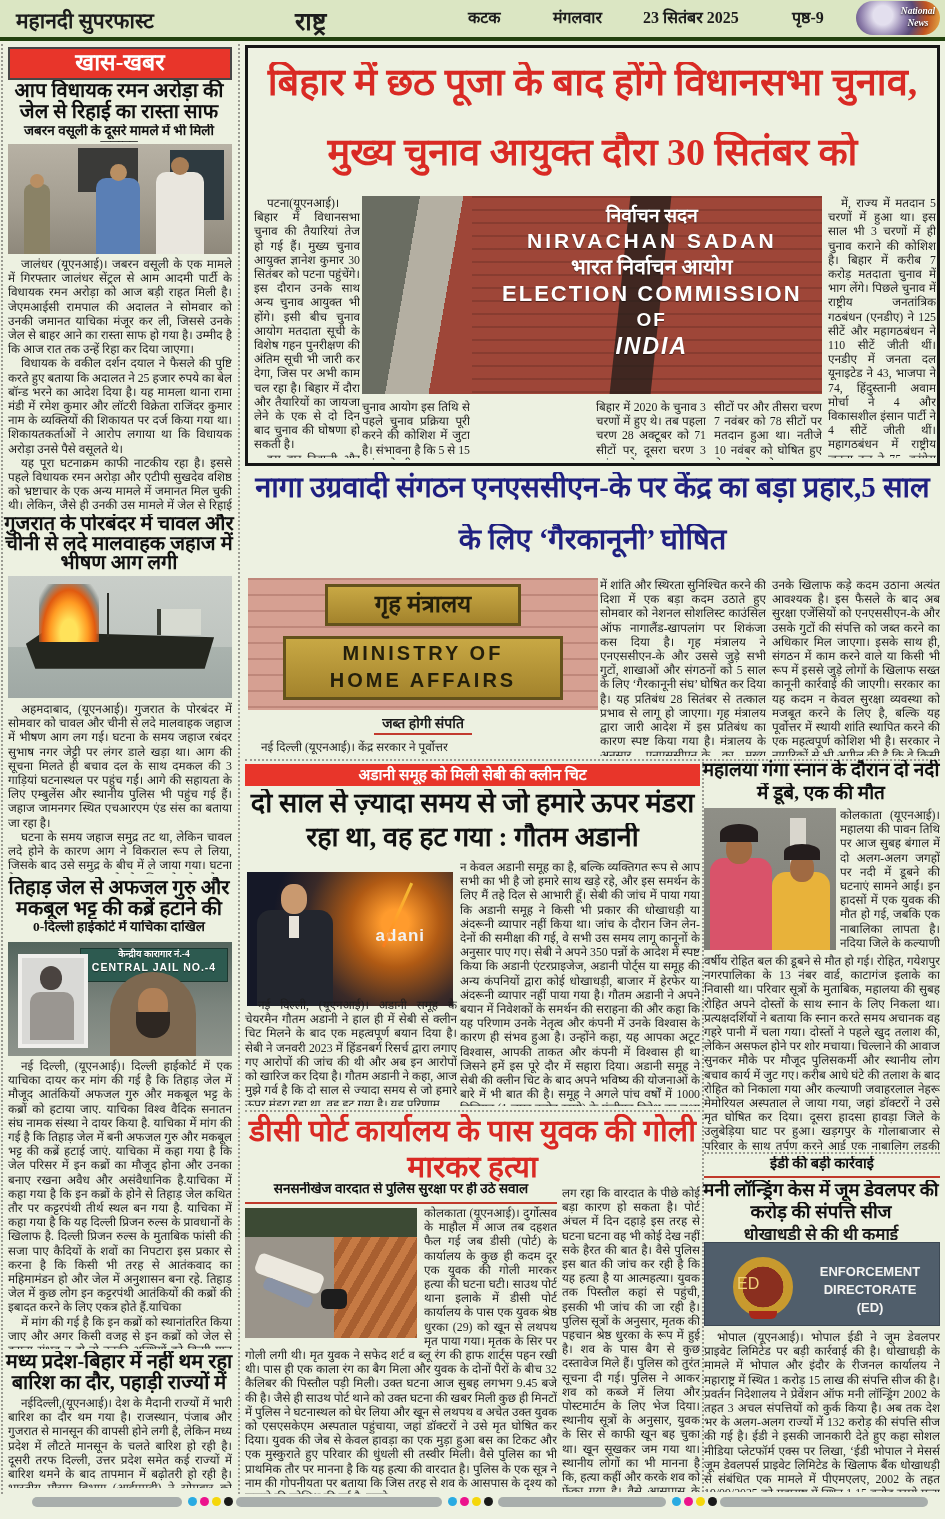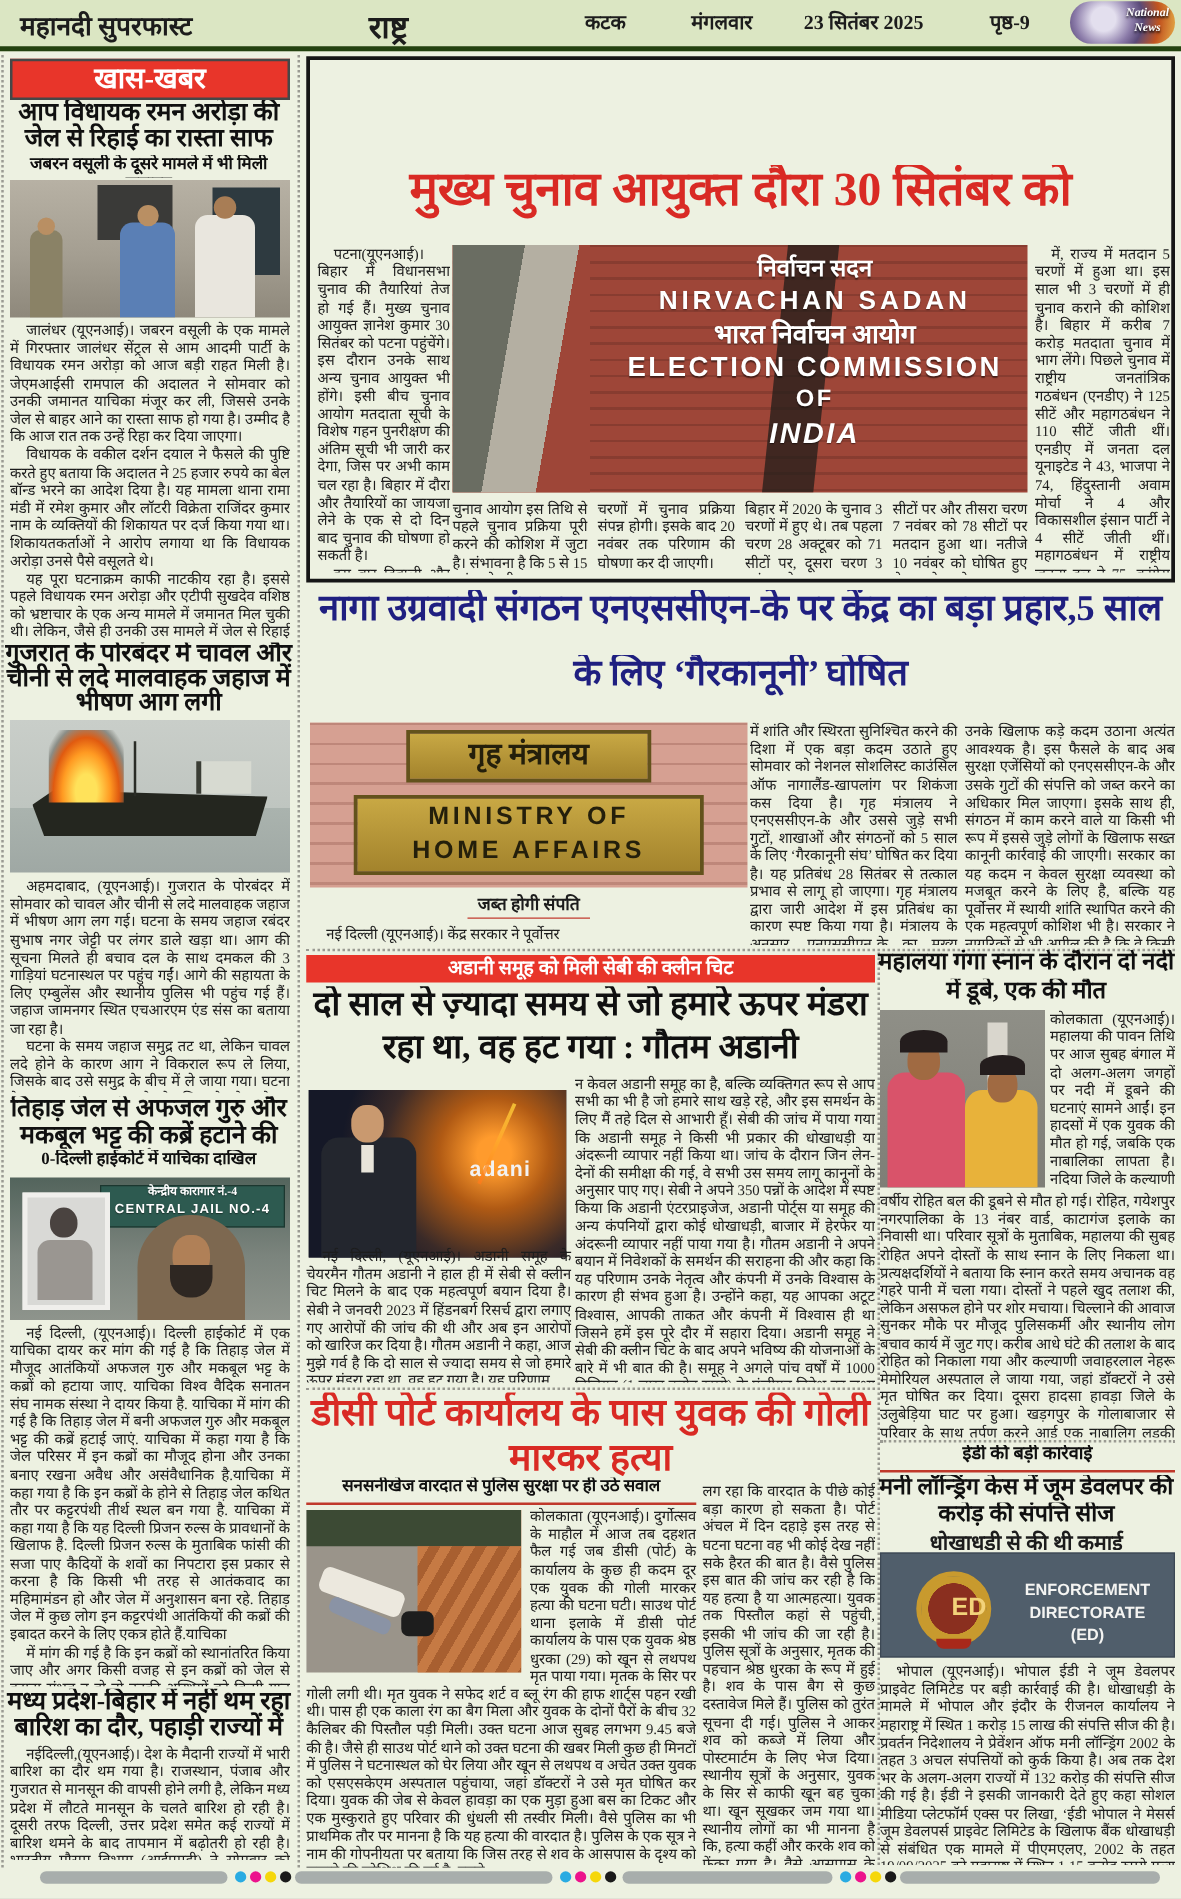--- a/index.html
+++ b/index.html
@@ -105,20 +105,21 @@
     <p>नई दिल्ली, (यूएनआई)। दिल्ली हाईकोर्ट में एक याचिका दायर कर मांग की गई है कि तिहाड़ जेल में मौजूद आतंकियों अफजल गुरु और मकबूल भट्ट के कब्रों को हटाया जाए. याचिका विश्व वैदिक सनातन संघ नामक संस्था ने दायर किया है. याचिका में मांग की गई है कि तिहाड़ जेल में बनी अफजल गुरु और मकबूल भट्ट की कब्रें हटाई जाएं. याचिका में कहा गया है कि जेल परिसर में इन कब्रों का मौजूद होना और उनका बनाए रखना अवैध और असंवैधानिक है.याचिका में कहा गया है कि इन कब्रों के होने से तिहाड़ जेल कथित तौर पर कट्टरपंथी तीर्थ स्थल बन गया है. याचिका में कहा गया है कि यह दिल्ली प्रिजन रुल्स के प्रावधानों के खिलाफ है. दिल्ली प्रिजन रुल्स के मुताबिक फांसी की सजा पाए कैदियों के शवों का निपटारा इस प्रकार से करना है कि किसी भी तरह से आतंकवाद का महिमामंडन हो और जेल में अनुशासन बना रहे. तिहाड़ जेल में कुछ लोग इन कट्टरपंथी आतंकियों की कब्रों की इबादत करने के लिए एकत्र होते हैं.याचिका</p>
     <p>में मांग की गई है कि इन कब्रों को स्थानांतरित किया जाए और अगर किसी वजह से इन कब्रों को जेल से हटाना संभव न हो तो उनकी अस्थियों को किसी गुप्त स्थान पर स्थानांतरित कर दिया जाए. इसका उद्देश्य सिर्फ शवों का स्थानांतरण नहीं है, बल्कि यह सुनिश्चित करना है कि इन कब्रों के जरिये आतंकवाद का महिमामंडन न हो और जेल परिसर का दुरुपयोग नहीं हो.बता दें कि अफजल गुरु को 2001 में संसद पर हुए हमलों के मामले में फरवरी 2013 में फांसी दी गई थी, जबकि मकबूल भट्ट को भारत विरोधी आतंकी गतिविधियों को अंजाम देने के मामले में फरवरी 1984 में फांसी दी गई थी. मकबूल भट्ट जेकेएलएफ का सह-संस्थापक था.</p>
   </div>
 
   <div class="hl abs" style="left:2px;top:1351px;width:234px;height:42px;font-size:20px;line-height:21px;">मध्य प्रदेश-बिहार में नहीं थम रहा बारिश का दौर, पहाड़ी राज्यों में राहत</div>
   <div class="bt abs" style="left:8px;top:1396px;width:224px;height:92px;">
     <p>नईदिल्ली,(यूएनआई)। देश के मैदानी राज्यों में भारी बारिश का दौर थम गया है। राजस्थान, पंजाब और गुजरात से मानसून की वापसी होने लगी है, लेकिन मध्य प्रदेश में लौटते मानसून के चलते बारिश हो रही है। दूसरी तरफ दिल्ली, उत्तर प्रदेश समेत कई राज्यों में बारिश थमने के बाद तापमान में बढ़ोतरी हो रही है। भारतीय मौसम विभाग (आईएमडी) ने सोमवार को बिहार, गुजरात, महाराष्ट्र समेत 20 राज्यों में बारिश का यलो और ओडिशा में ऑरेंज अलर्ट जारी किया है।</p>
   </div>
 
   <div class="abs" style="left:245px;top:45px;width:695px;height:421px;border:3px solid #161616;box-sizing:border-box;">
+    <div class="hl redhl abs" style="left:0;top:14px;width:100%;height:50px;font-size:38px;">बिहार में छठ पूजा के बाद होंगे विधानसभा चुनाव,</div>
     <div class="hl redhl abs" style="left:0;top:84px;width:100%;height:50px;font-size:38px;">मुख्य चुनाव आयुक्त दौरा 30 सितंबर को</div>
 
     <div class="bt abs" style="left:6px;top:148px;width:106px;height:262px;">
       <p>पटना(यूएनआई)। बिहार में विधानसभा चुनाव की तैयारियां तेज हो गई हैं। मुख्य चुनाव आयुक्त ज्ञानेश कुमार 30 सितंबर को पटना पहुंचेंगे। इस दौरान उनके साथ अन्य चुनाव आयुक्त भी होंगे। इसी बीच चुनाव आयोग मतदाता सूची के विशेष गहन पुनरीक्षण की अंतिम सूची भी जारी कर देगा, जिस पर अभी काम चल रहा है। बिहार में दौरा और तैयारियों का जायजा लेने के एक से दो दिन बाद चुनाव की घोषणा हो सकती है।</p>
       <p>इस बार दिवाली और छठ पूजा 18 अक्टूबर से लेकर 28 अक्टूबर के बीच होगी। ऐसे में मतदान इसके बाद ही रखने की संभावना है। बिहार में वर्तमान विधानसभा का कार्यकाल 22 नवंबर को समाप्त हो रहा है।</p>
     </div>
 
     <div class="photo" style="left:114px;top:148px;width:460px;height:198px;background:#9e4638;">
       <div class="abs" style="left:0;top:0;width:100%;height:100%;background:repeating-linear-gradient(180deg,rgba(0,0,0,0.14) 0 2px,transparent 2px 13px);"></div>
       <div class="abs" style="left:0;top:0;width:24%;height:100%;background:linear-gradient(100deg,#6a6d62 0 40%,#b4afa2 40% 70%,#9e4638 70%);"></div>
@@ -133,23 +134,20 @@
       </div>
     </div>
 
     <div class="bt abs" style="left:580px;top:148px;width:108px;height:262px;">
       <p>में, राज्य में मतदान 5 चरणों में हुआ था। इस साल भी 3 चरणों में ही चुनाव कराने की कोशिश है। बिहार में करीब 7 करोड़ मतदाता चुनाव में भाग लेंगे। पिछले चुनाव में राष्ट्रीय जनतांत्रिक गठबंधन (एनडीए) ने 125 सीटें और महागठबंधन ने 110 सीटें जीती थीं। एनडीए में जनता दल यूनाइटेड ने 43, भाजपा ने 74, हिंदुस्तानी अवाम मोर्चा ने 4 और विकासशील इंसान पार्टी ने 4 सीटें जीती थीं। महागठबंधन में राष्ट्रीय जनता दल ने 75, कांग्रेस ने 19, वामदलों ने 16 सीटें जीती थीं। इस बार मैदान में प्रशांत किशोर की जनसुराज पार्टी भी है। मुख्यमंत्री नीतीश कुमार को हटाने के लिए महागठबंधन तैयारी में जुटा है।</p>
     </div>
 
     <div class="bt abs" style="left:114px;top:352px;width:108px;height:60px;">
         <p style="text-indent:0;">चुनाव आयोग इस तिथि से पहले चुनाव प्रक्रिया पूरी करने की कोशिश में जुटा है। संभावना है कि 5 से 15 नवंबर के बीच 3</p>
       </div>
-    <div class="bt abs" style="left:230px;top:352px;width:110px;height:60px;">
-        <p style="text-indent:0;">चरणों में चुनाव प्रक्रिया संपन्न होगी। इसके बाद 20 नवंबर तक परिणाम की घोषणा कर दी जाएगी।</p>
-      </div>
     <div class="bt abs" style="left:348px;top:352px;width:110px;height:60px;">
         <p style="text-indent:0;">बिहार में 2020 के चुनाव 3 चरणों में हुए थे। तब पहला चरण 28 अक्टूबर को 71 सीटों पर, दूसरा चरण 3 नवंबर को 94</p>
       </div>
     <div class="bt abs" style="left:466px;top:352px;width:108px;height:60px;">
         <p style="text-indent:0;">सीटों पर और तीसरा चरण 7 नवंबर को 78 सीटों पर मतदान हुआ था। नतीजे 10 नवंबर को घोषित हुए थे। इससे पहले 2015</p>
       </div>
   </div>
 
   <div class="hl bluehl abs" style="left:245px;top:472px;width:695px;height:46px;font-size:29px;">नागा उग्रवादी संगठन एनएससीएन-के  पर केंद्र का बड़ा प्रहार,5 साल</div>
   <div class="hl bluehl abs" style="left:245px;top:524px;width:695px;height:46px;font-size:29px;">के लिए ‘गैरकानूनी’ घोषित</div>
@@ -240,21 +238,21 @@
   <div class="doth" style="left:704px;top:1152px;width:236px;"></div>
   <div class="hl abs" style="left:704px;top:1156px;width:236px;height:20px;font-size:14.5px;border-bottom:2.5px solid #c0392b;">ईडी की बड़ी कार्रवाई</div>
   <div class="hl abs" style="left:700px;top:1180px;width:242px;height:22px;font-size:18.5px;">मनी लॉन्ड्रिंग केस में जूम डेवलपर की 1</div>
   <div class="hl abs" style="left:700px;top:1202px;width:242px;height:22px;font-size:18.5px;">करोड़ की संपत्ति सीज</div>
   <div class="abs ctr" style="left:700px;top:1222px;width:242px;height:18px;font-weight:bold;font-size:17px;overflow:hidden;">
     <span class="underline-red">धोखाधड़ी से की थी कमाई</span>
   </div>
 
   <div class="photo" style="left:704px;top:1242px;width:236px;height:84px;background:#505e6b;border:1px solid #3c4854;box-sizing:border-box;">
     <div class="abs" style="left:28px;top:14px;width:52px;height:52px;border-radius:50%;border:4px solid #c89a2e;background:radial-gradient(circle,#8a2f1f 0 55%,#c89a2e 56% 100%);">
-      <div class="abs" style="left:0;top:14px;width:52px;text-align:right;color:#f2d27a;font-weight:bold;font-size:20px;font-family:'Liberation Sans',sans-serif;">ED</div>
+      <div class="abs" style="left:0;top:14px;width:52px;text-align:left;color:#f2d27a;font-weight:normal;font-size:16px;font-family:'Liberation Sans',sans-serif;">ED</div>
     </div>
     <div class="abs" style="left:44px;top:68px;width:28px;height:8px;background:#a8281a;border-radius:0 0 6px 6px;"></div>
     <div class="abs" style="left:104px;top:20px;width:122px;text-align:center;color:#f4f4f2;font-weight:bold;font-size:13px;line-height:18px;font-family:'Liberation Sans',sans-serif;">ENFORCEMENT DIRECTORATE (ED)</div>
   </div>
 
   <div class="bt abs" style="left:704px;top:1330px;width:236px;height:162px;">
     <p>भोपाल (यूएनआई)। भोपाल ईडी ने जूम डेवलपर प्राइवेट लिमिटेड पर बड़ी कार्रवाई की है। धोखाधड़ी के मामले में भोपाल और इंदौर के रीजनल कार्यालय ने महाराष्ट्र में स्थित 1 करोड़ 15 लाख की संपत्ति सीज की है। प्रवर्तन निदेशालय ने प्रेवेंशन ऑफ मनी लॉन्ड्रिंग 2002 के तहत 3 अचल संपत्तियों को कुर्क किया है। अब तक देश भर के अलग-अलग राज्यों में 132 करोड़ की संपत्ति सीज की गई है। ईडी ने इसकी जानकारी देते हुए कहा सोशल मीडिया प्लेटफॉर्म एक्स पर लिखा, ‘ईडी भोपाल ने मेसर्स जूम डेवलपर्स प्राइवेट लिमिटेड के खिलाफ बैंक धोखाधड़ी से संबंधित एक मामले में पीएमएलए, 2002 के तहत 19/09/2025 को महाराष्ट्र में स्थित 1.15 करोड़ रुपये मूल्य की तीन अचल संपत्तियों को अस्थायी रूप से कुर्क किया है। इस मामले में अब तक हुई कुल कुर्की 132.49 करोड़ रुपये (लगभग) है।’</p>
   </div>
 
   <div class="bar" style="left:32px;top:1497px;width:150px;"></div>

